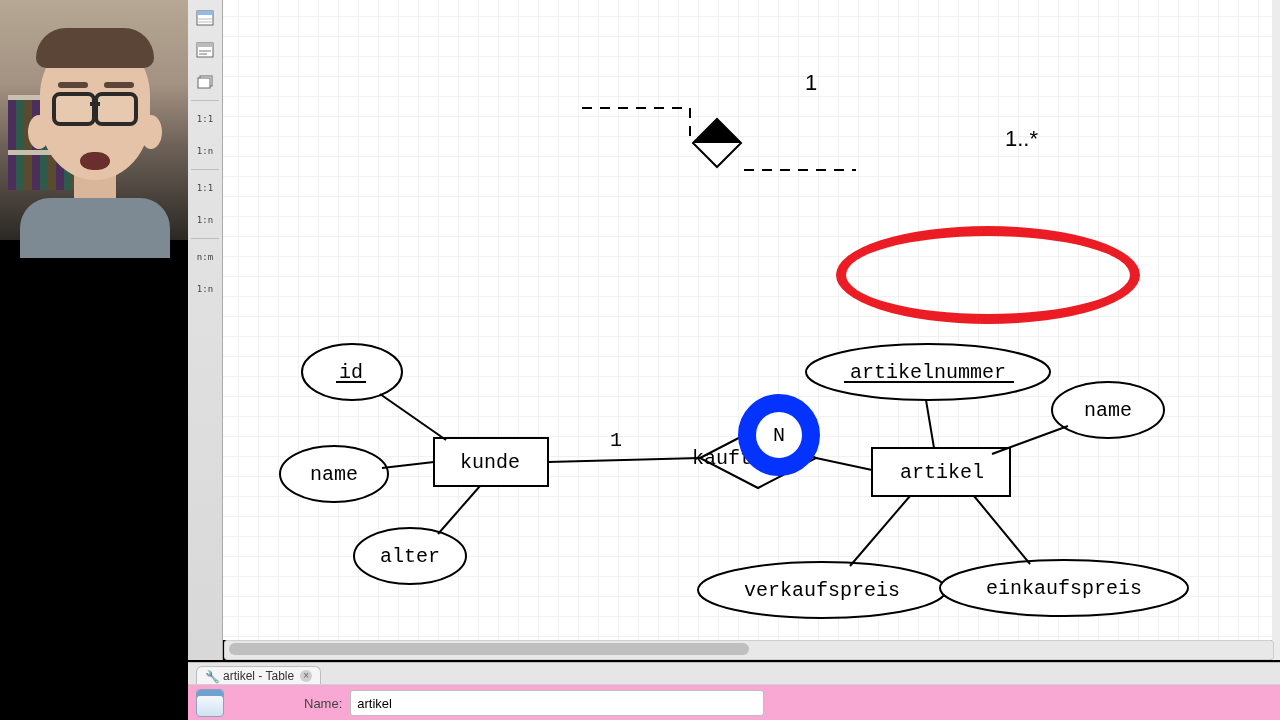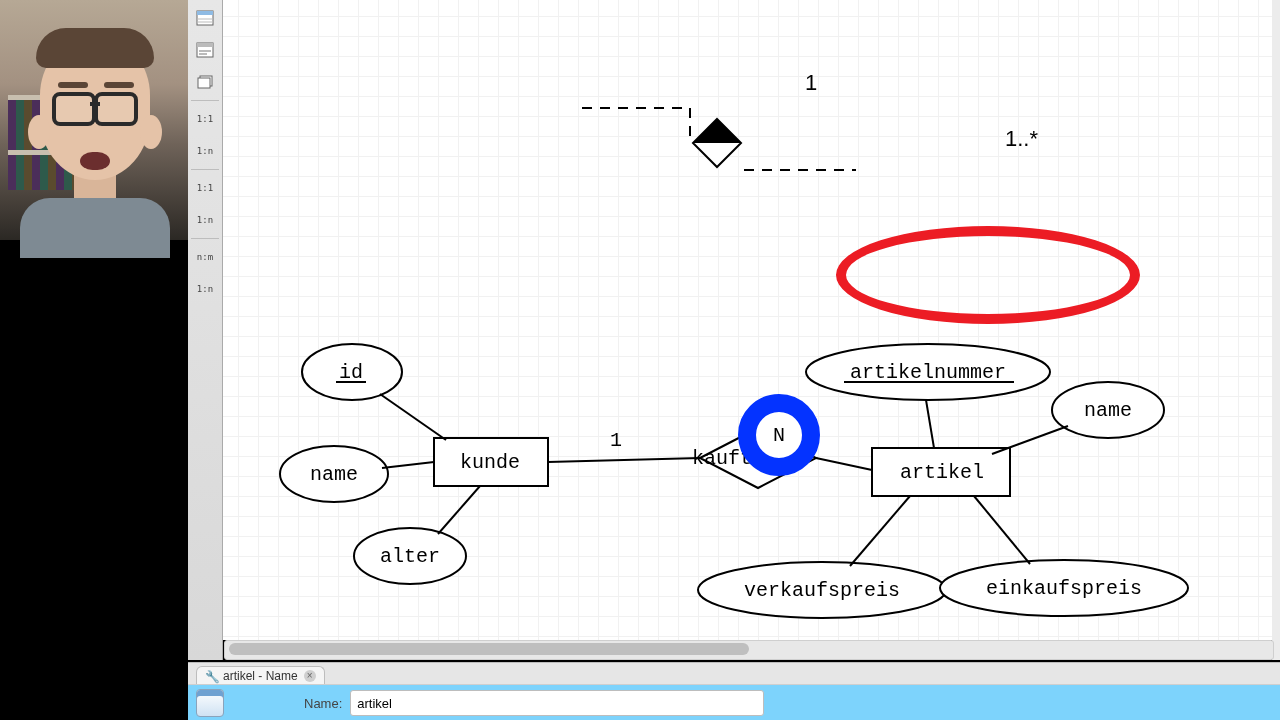--- a/index.html
+++ b/index.html
@@ -73,21 +73,21 @@
   .bluering{position:absolute;border:18px solid #0433ff;border-radius:50%;background:#fff;z-index:9;display:flex;align-items:center;justify-content:center}
 
   
   .er{position:absolute;font:20px 'Courier New',monospace;color:#000;z-index:7}
 
   
   .tabs{position:absolute;left:188px;right:0;top:662px;height:22px;background:#e6e6e6;border-top:1px solid #bdbdbd;display:flex;align-items:flex-end;z-index:7}
   .tab{background:#f5f5f5;border:1px solid #bdbdbd;border-bottom:none;border-radius:6px 6px 0 0;padding:2px 8px;margin-left:8px;font:12px Arial;color:#333;display:flex;align-items:center;gap:6px}
   .tab .wr{width:12px;height:12px;display:inline-block;color:#666}
   .tab .x{width:12px;height:12px;border-radius:50%;background:#cfcfcf;color:#666;font:10px/12px Arial;text-align:center}
-  .panel{position:absolute;left:188px;right:0;top:684px;height:36px;background:#7dd3fc;border-top:1px solid #cfcfcf;display:flex;align-items:center;z-index:7}
+  .panel{position:absolute;left:188px;right:0;top:684px;height:36px;background:#f9a8d4;border-top:1px solid #cfcfcf;display:flex;align-items:center;z-index:7}
   .panel .ticonbig{width:26px;height:26px;margin:0 10px 0 8px;background:linear-gradient(#fff,#cfe2f3);border:1px solid #8aa3bb;border-radius:4px;box-shadow:inset 0 6px 0 #6fa1d1}
   .panel label{font:13px Arial;color:#444;margin-left:70px;margin-right:8px}
   .panel input{width:400px;height:20px;border:1px solid #bdbdbd;border-radius:3px;padding:2px 6px;font:13px Arial}
 </style>
 </head>
 <body>
 <div class="app">
 
   <div class="webcam">
     <div class="room"></div>
@@ -266,21 +266,21 @@
     </g>
   </svg>
 
   <div class="bluering" style="left:738px;top:394px;width:82px;height:82px;box-sizing:border-box">
     <span style="font:20px 'Courier New',monospace">N</span>
   </div>
 
   <div class="tabs">
     <div class="tab">
       <span class="wr">🔧</span>
-      <span>artikel - Name</span>
+      <span>artikel - Table</span>
       <span class="x">×</span>
     </div>
   </div>
   <div class="panel">
     <span class="ticonbig"></span>
     <label>Name:</label>
     <input type="text" value="artikel" style="">
   </div>
 
 </div>

